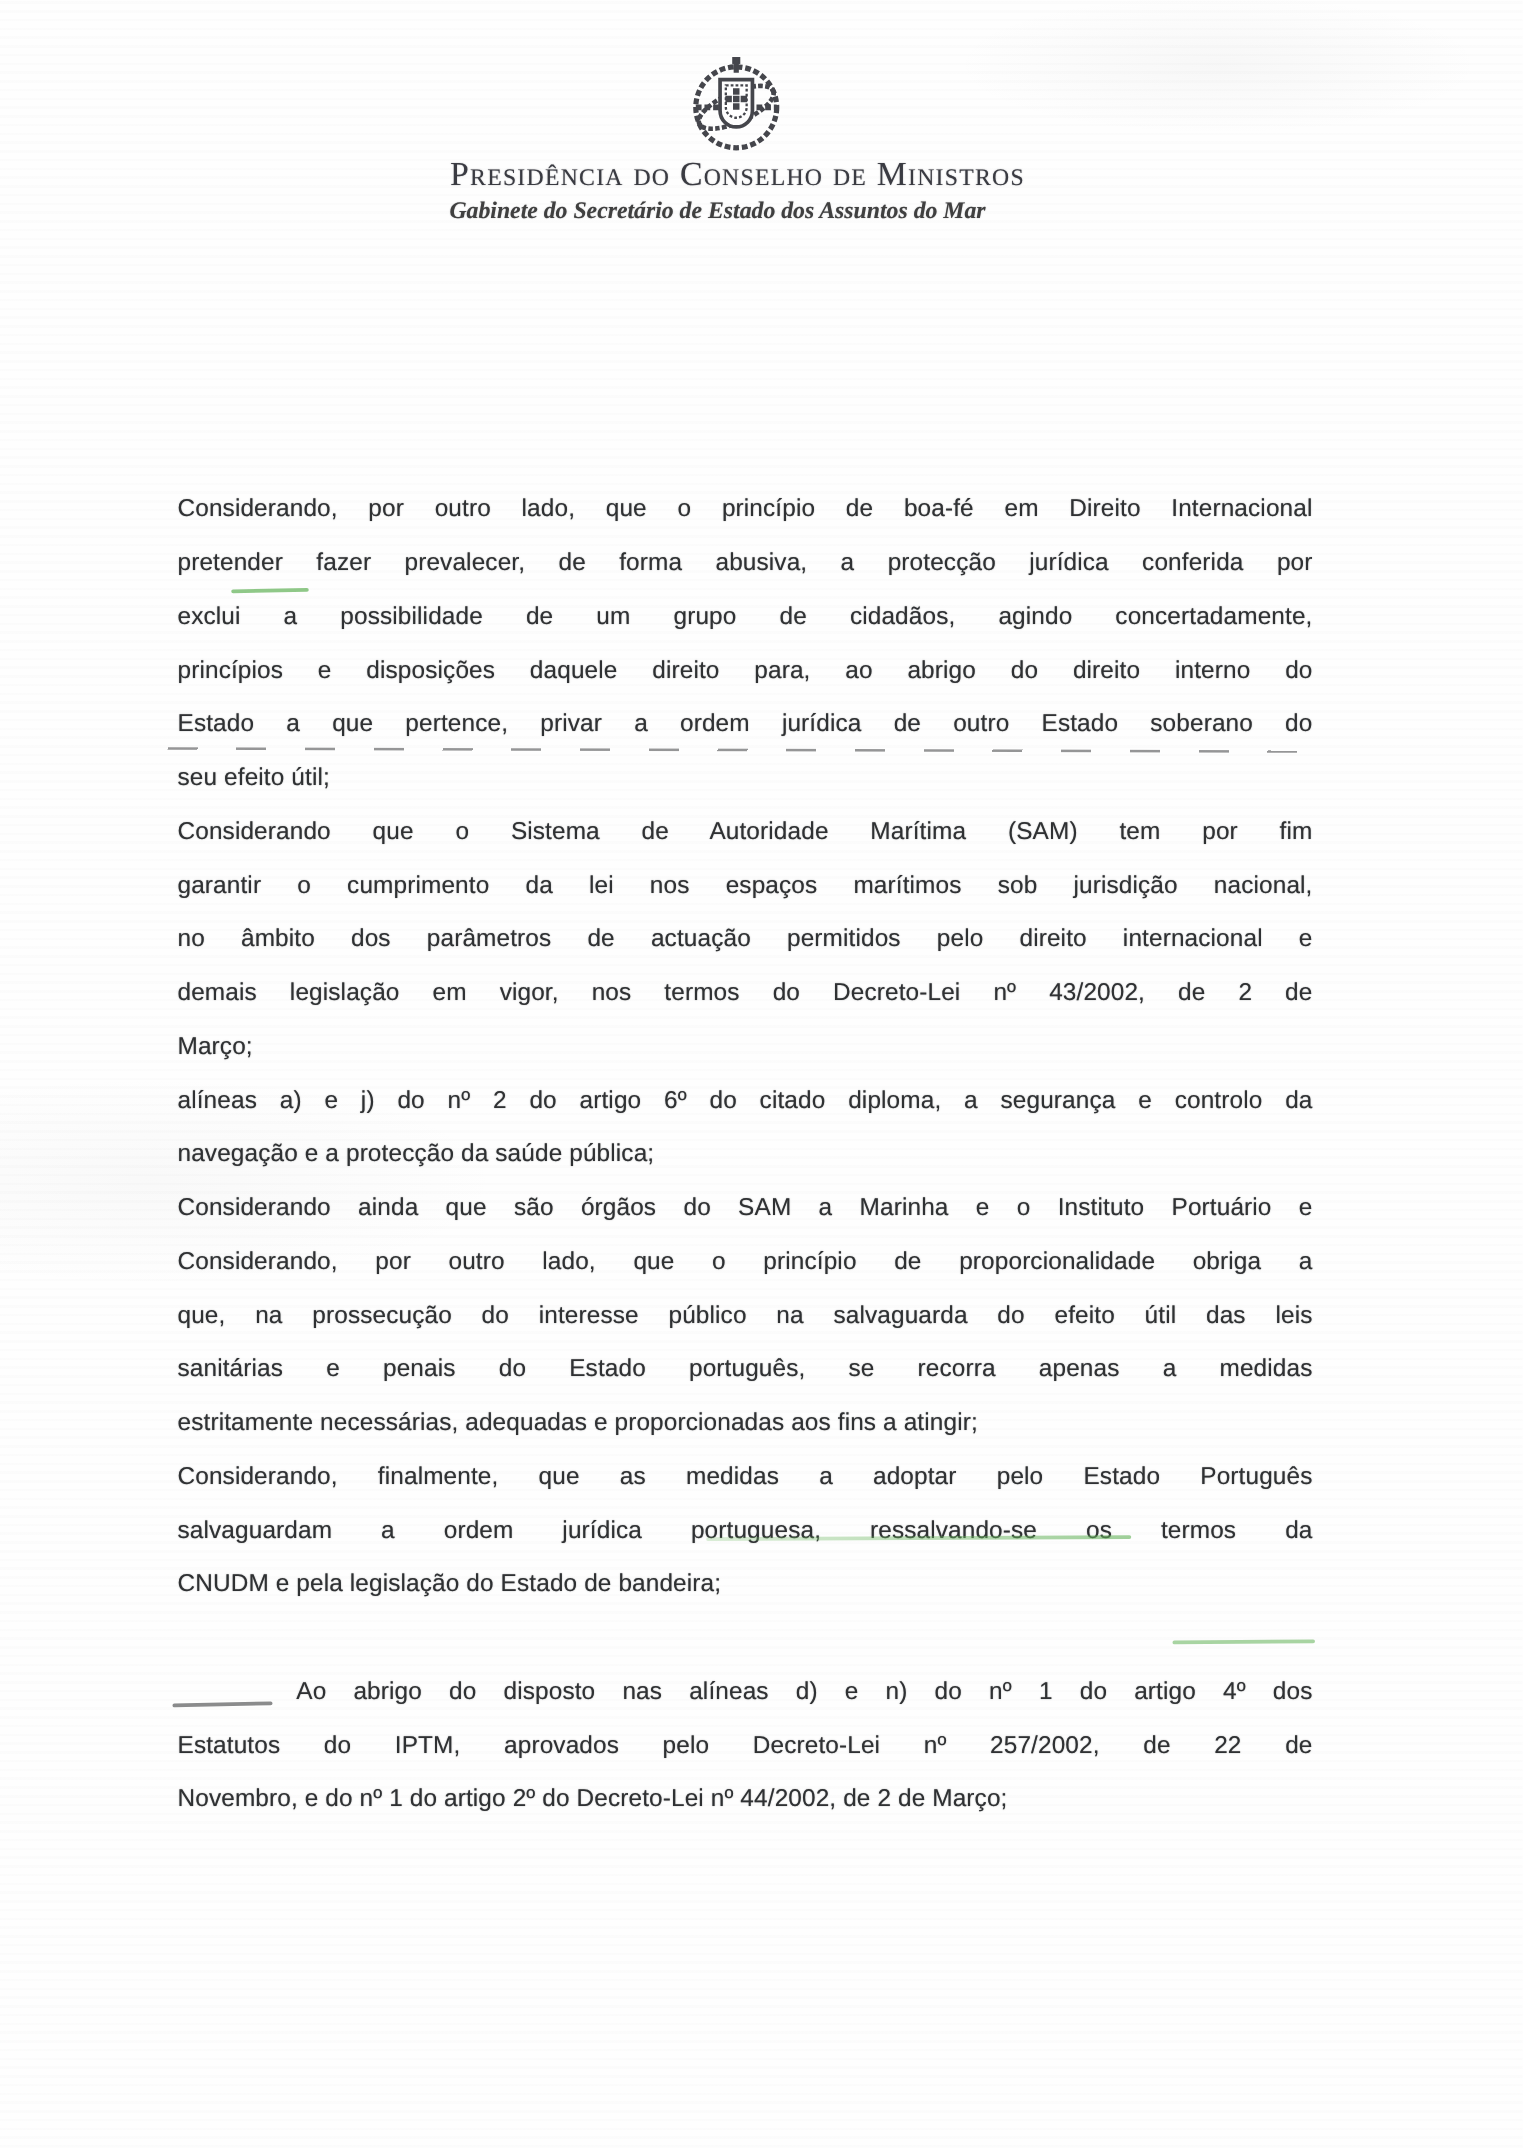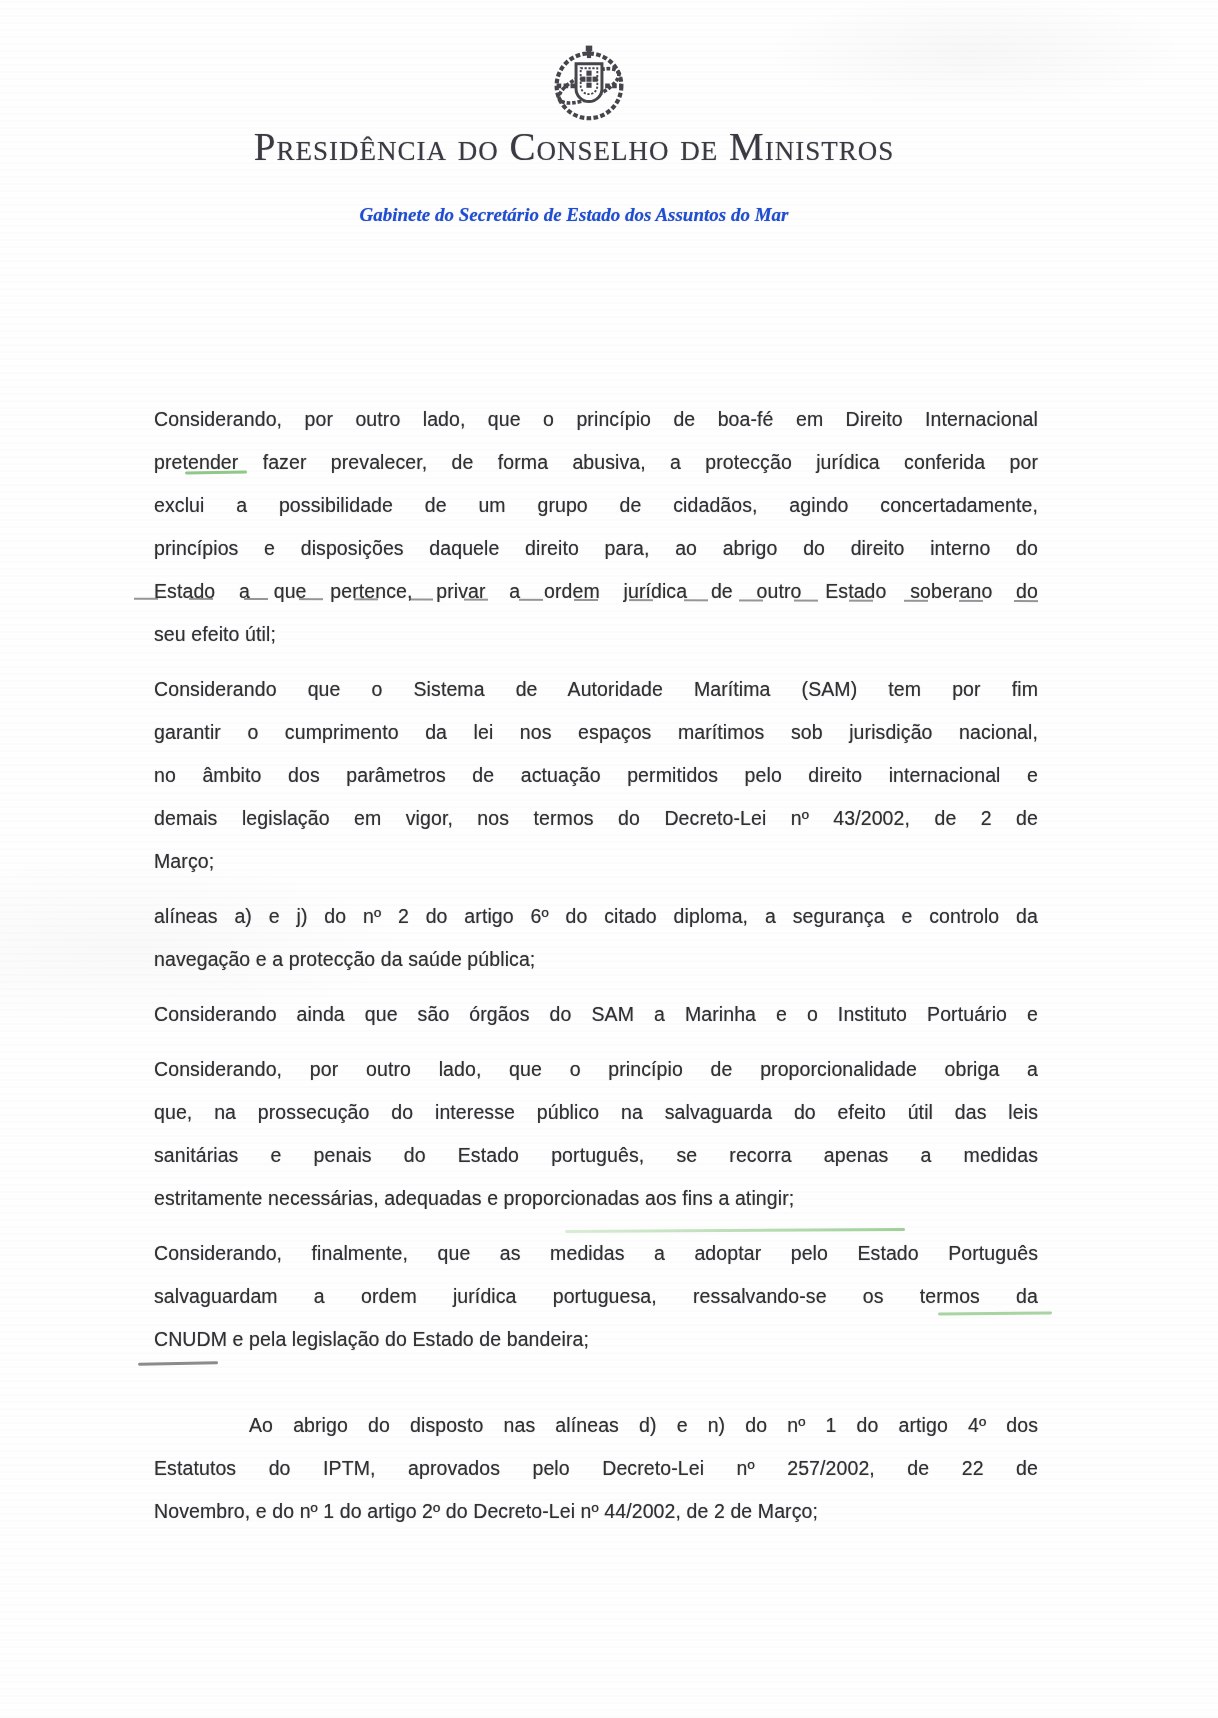--- a/index.html
+++ b/index.html
@@ -20,41 +20,41 @@
     position:absolute;left:0;top:0;width:1148px;text-align:center;
     color:#35363c;
   }
   .emblem{
     position:absolute;left:552px;top:45px;width:74px;height:78px;
   }
   .org-title{
     position:absolute;left:0;top:124px;width:100%;
     font-family:"Liberation Serif","DejaVu Serif",serif;
     font-variant:small-caps;
-    font-size:39px;letter-spacing:1px;font-weight:500;
+    font-size:27px;letter-spacing:1px;font-weight:500;
     color:#3a3b42;
     text-shadow:0 0 1px rgba(58,59,66,0.5);
     white-space:nowrap;
+    padding-left:16px;
   }
   .org-subtitle{
     position:absolute;left:0;top:158px;width:100%;
     font-family:"Liberation Serif","DejaVu Serif",serif;
     font-style:italic;font-weight:700;font-size:19px;
-    color:#1d4ed8;
+    color:#404040;
     text-shadow:0 0 1px rgba(58,59,66,0.45);
     white-space:nowrap;
-    margin-top:46px;
   }
   .doc-body{
     position:absolute;left:142px;top:386px;width:908px;
     font-size:19.5px;line-height:43px;color:#2f3133;
     text-shadow:0 0 1px rgba(47,49,51,0.55);
     letter-spacing:0.1px;
   }
-  .para{margin:12px;}
+  .para{margin:0;}
   .para.spaced{margin-top:43px;}
   .line{text-align:justify;text-align-last:left;}
   .line.jl{text-align-last:justify;}
   .line.ind{text-indent:95px;}
   
   .artifact{position:absolute;pointer-events:none;}
   .a-green1{left:185px;top:471px;width:62px;height:3px;
     background:rgba(96,176,86,0.7);transform:rotate(-1deg);border-radius:2px;}
   .a-crease{left:134px;top:599px;width:922px;height:2px;
     background:repeating-linear-gradient(90deg, rgba(45,46,48,0.5) 0 24px, transparent 24px 55px);

